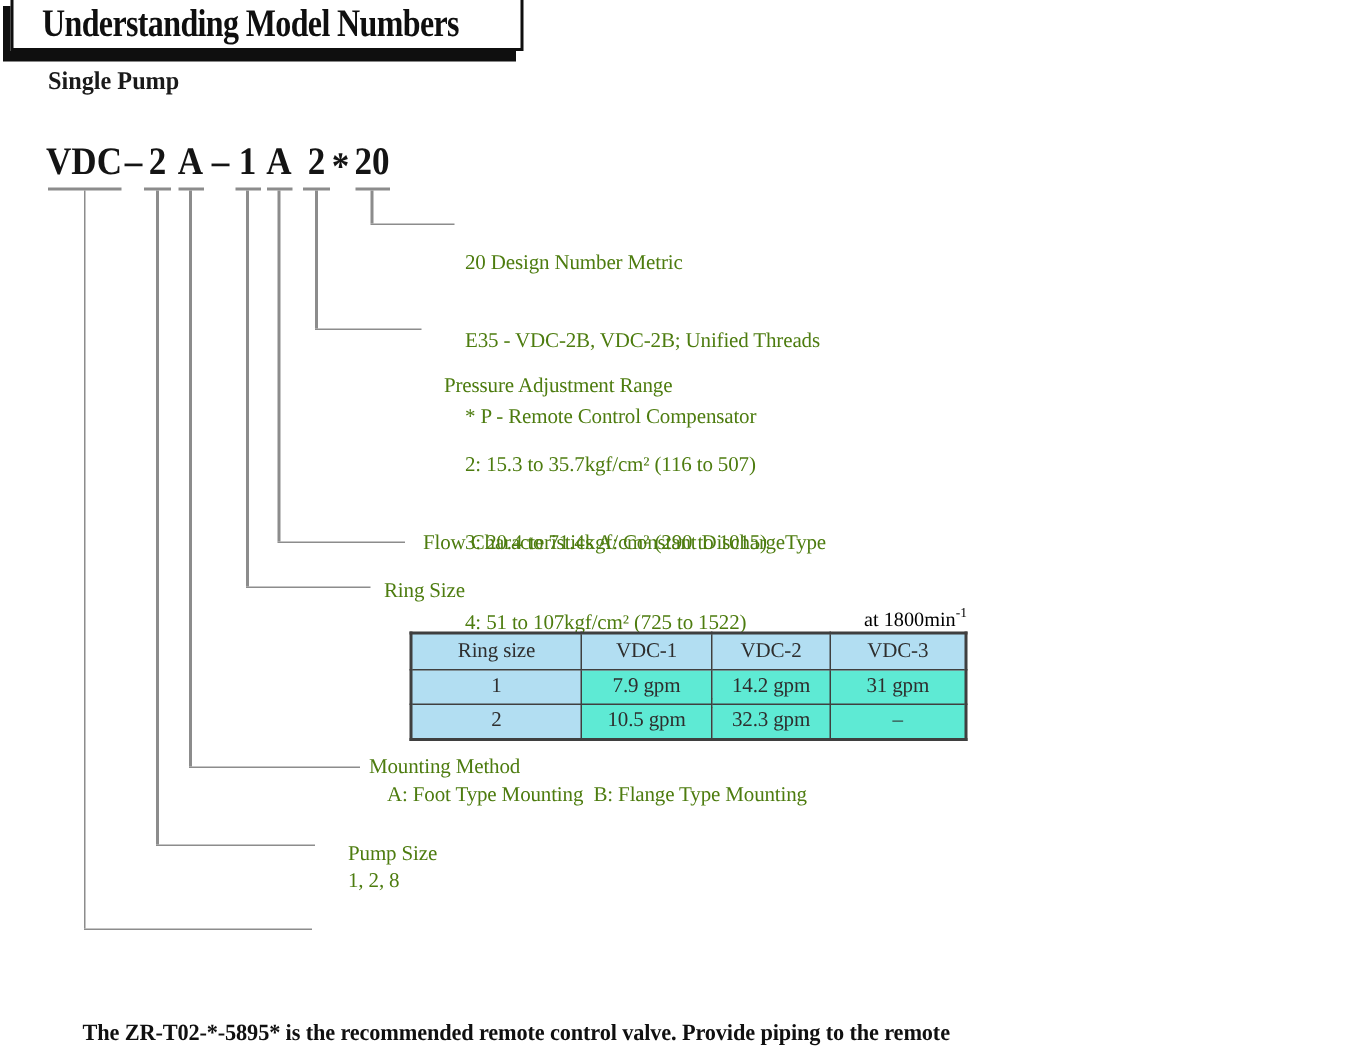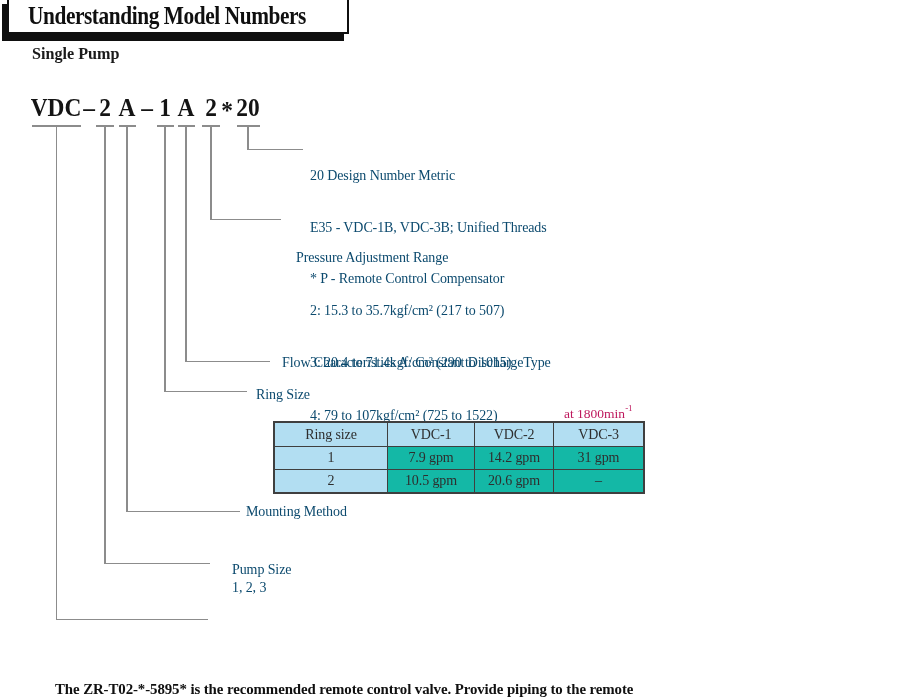--- a/index.html
+++ b/index.html
@@ -1,20 +1,20 @@
 <!DOCTYPE html>
 <html><head>
 <meta charset="utf-8">
 <style>
   html,body { margin:0; padding:0; background:#ffffff; }
   #page {
     position:relative; width:911px; height:700px; background:#ffffff;
     font-family:Liberation Serif, serif; color:#3a3a3a; overflow:hidden;
   }
-  .t { position:absolute; font-size:14px; line-height:17px; letter-spacing:-0.1px; color:#0c4a6e; white-space:pre; }
+  .t { position:absolute; font-size:14px; line-height:17px; letter-spacing:-0.1px; color:#4d7c0f; white-space:pre; }
   .vl { position:absolute; width:1.5px; background:#8c8c8c; }
   .hl { position:absolute; height:1.5px; background:#8c8c8c; }
   .tick { position:absolute; height:2px; background:#8c8c8c; top:125px; }
 
   #title-box {
     position:absolute; left:7px; top:-3px; width:338px; height:33px;
     background:#ffffff; border:2px solid #0f0f0f; box-shadow:-5px 7px 0 #0f0f0f;
   }
   #title-box .tt {
     position:absolute; left:19px; top:0; height:33px; line-height:34px;
@@ -35,23 +35,23 @@
 
   #ring-table {
     position:absolute; left:273px; top:421px; border-collapse:collapse;
     font-size:14px; color:#2e2e2e; border:2px solid #3f3f3f;
   }
   #ring-table td, #ring-table th {
     border:1px solid #3f3f3f; text-align:center; padding:0;
     font-weight:normal; letter-spacing:-0.1px;
   }
   #ring-table th { height:23px; }
-  #ring-table td { height:22px; background:#14b8a6; }
+  #ring-table td { height:22px; background:#5eead4; }
   .bluecell { background:#b2def2 !important; }
-  #speed-note { position:absolute; left:564px; top:404px; font-size:13.5px; color:#be185d; white-space:pre; }
+  #speed-note { position:absolute; left:576px; top:404px; font-size:13.5px; color:#000000; white-space:pre; }
   #speed-note sup { font-size:9px; position:relative; top:-1px; }
 
   #footnote {
     position:absolute; left:55px; top:639px; font-size:15.5px; font-weight:bold;
     color:#101010; line-height:19.8px; letter-spacing:-0.1px;
     transform:scaleX(0.96); transform-origin:left top; white-space:pre;
   }
 </style>
 </head>
 <body>
@@ -100,29 +100,29 @@
   <div class="hl" style="left:185.25px;top:360.5px;width:85px"></div>
 
   <div class="vl" style="left:210.25px;top:127px;height:92px"></div>
   <div class="hl" style="left:210.25px;top:218.5px;width:71px"></div>
 
   <div class="vl" style="left:247.25px;top:127px;height:22px"></div>
   <div class="hl" style="left:247.25px;top:148.5px;width:56px"></div>
 
   <div class="t block" id="design-block" style="left:310px;top:133px">
     <div>20 Design Number Metric</div>
-    <div>E35 - VDC-1B, VDC-3B; Unified Threads</div>
+    <div>E35 - VDC-2B, VDC-2B; Unified Threads</div>
     <div>* P - Remote Control Compensator</div>
   </div>
 
   <div class="t block" id="pressure-block" style="left:296px;top:215px">
     <div>Pressure Adjustment Range</div>
-    <div style="padding-left:14px">2: 15.3 to 35.7kgf/cm² (217 to 507)</div>
+    <div style="padding-left:14px">2: 15.3 to 35.7kgf/cm² (116 to 507)</div>
     <div style="padding-left:14px">3: 20.4 to 71.4kgf/cm² (290 to 1015)</div>
-    <div style="padding-left:14px">4: 79 to 107kgf/cm² (725 to 1522)</div>
+    <div style="padding-left:14px">4: 51 to 107kgf/cm² (725 to 1522)</div>
     <div style="padding-left:14px">5: 71.4 to 143kgf/cm² (1015 to 2000)</div>
   </div>
 
   <div class="t" style="left:282px;top:354px">Flow Characteristics A: Constant DischargeType</div>
 
   <div class="t" style="left:256px;top:386px">Ring Size</div>
   <div id="speed-note"><span>at 1800min</span><sup>-1</sup></div>
 
   <table id="ring-table">
     <tbody>
@@ -134,30 +134,31 @@
     </tr>
     <tr>
       <td class="bluecell">1</td>
       <td>7.9 gpm</td>
       <td>14.2 gpm</td>
       <td>31 gpm</td>
     </tr>
     <tr>
       <td class="bluecell">2</td>
       <td>10.5 gpm</td>
-      <td>20.6 gpm</td>
+      <td>32.3 gpm</td>
       <td>–</td>
     </tr>
   </tbody>
     </table>
 
   <div class="t" style="left:246px;top:503px">Mounting Method</div>
+  <div class="t" style="left:258px;top:522px">A: Foot Type Mounting&nbsp; B: Flange Type Mounting</div>
 
   <div class="t" style="left:232px;top:561px">Pump Size</div>
-  <div class="t" style="left:232px;top:579px">1, 2, 3</div>
+  <div class="t" style="left:232px;top:579px">1, 2, 8</div>
 
 
   <div id="footnote">
     <div>The ZR-T02-*-5895* is the recommended remote control valve. Provide piping to the remote</div>
     
   </div>
 
 </div>
 
 </body></html>

